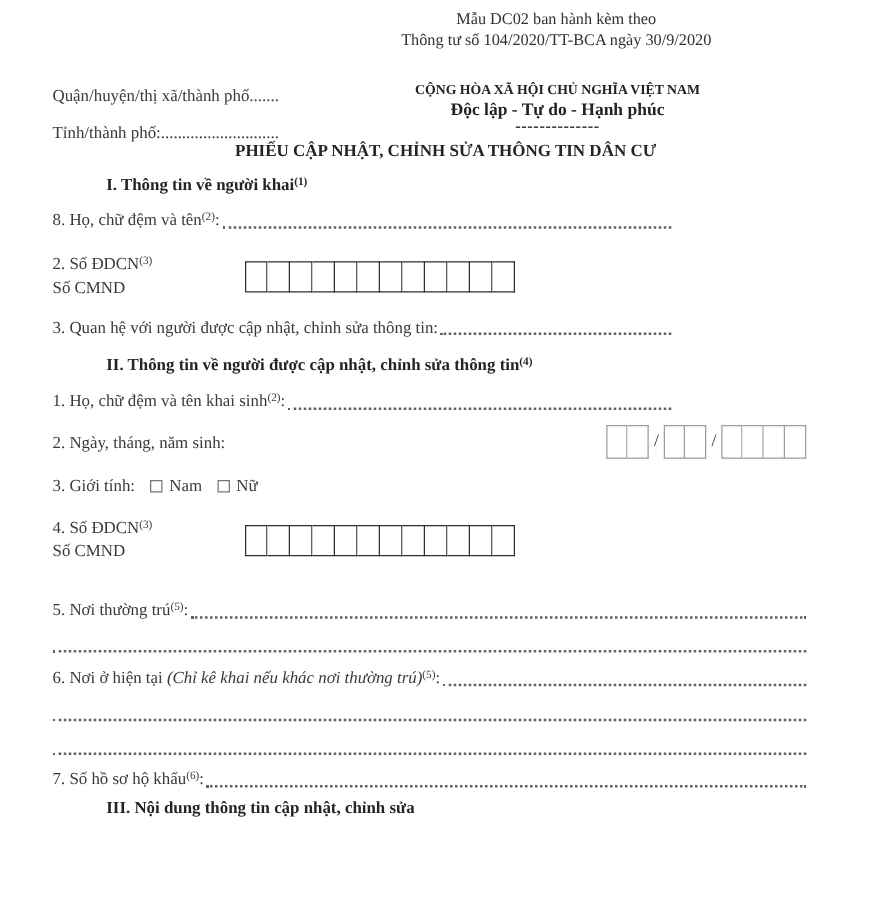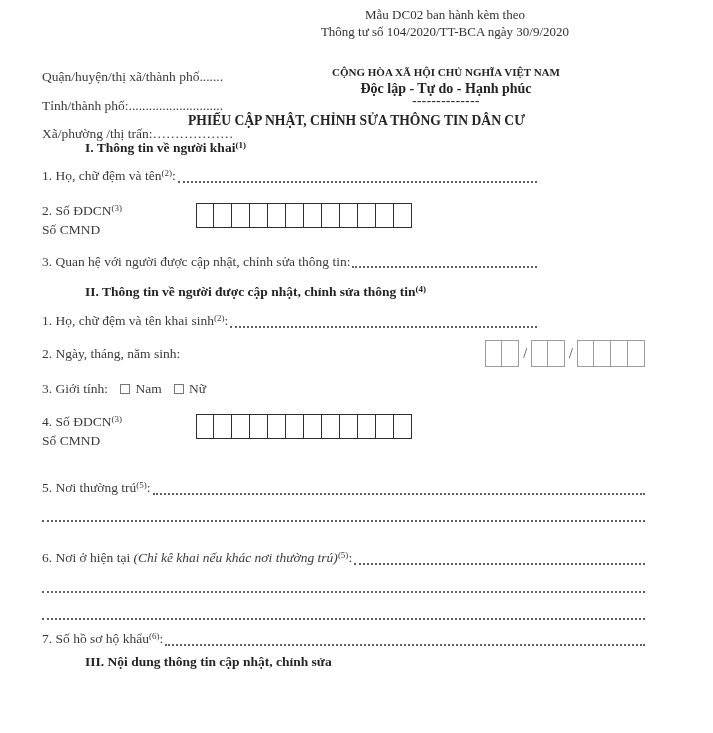--- a/index.html
+++ b/index.html
@@ -20,21 +20,21 @@
   .form-title { text-align:center; font-weight:bold; font-size:13.6px; color:#242424; }
   .content { margin:0 68px 0 42px; }
   .heading { font-weight:bold; color:#242424;margin-left:43px; }
   .sup { font-size:9px; position:relative; top:-4.5px; }
   .line { display:flex; align-items:flex-end; line-height:18px; }
   .line.short { width:495px; }
   .leader { flex:1; border-bottom:2px dotted #5f5f5f; margin:0 0 3px 2px; min-height:1px; }
   .dotline { display:flex; height:18px; }
   .dotline .leader { margin-left:0; }
   
-  .idrow { display:flex; align-items:flex-start; }
+  .idrow { display:flex; align-items:center; }
   .idlabel { width:154px; line-height:18px; }
   .boxgrid { display:flex; height:25px; margin-top:1px; }
   .boxgrid .cell { box-sizing:border-box; width:18px; height:25px; background:#fff;
     border-top:1.6px solid #2e2e2e; border-bottom:1.6px solid #2e2e2e; border-right:1.6px solid #2e2e2e; }
   .boxgrid .cell:first-child { border-left:1.6px solid #2e2e2e; }
   
   .daterow { display:flex; align-items:center; }
   .datelabel { width:183px; }
   .dategrid { display:flex; align-items:center; }
   .dgroup { display:flex; height:27px; }
@@ -49,59 +49,58 @@
   .mt-sec1   { margin-top:11px; }
   .mt-line1  { margin-top:11px; }
   .mt-idrow  { margin-top:16px; }
   .mt-line3  { margin-top:14px; }
   .mt-sec2   { margin-top:13px; }
   .mt-line21 { margin-top:12px; }
   .mt-date   { margin-top:9px;justify-content:space-between;  }
   .mt-gender { margin-top:14px; }
   .mt-line5  { margin-top:29px; }
   .mt-cont1  { margin-top:9px;  }
-  .mt-line6  { margin-top:24px;  }
+  .mt-line6  { margin-top:8px;  }
   .mt-cont2  { margin-top:10px; }
   .mt-cont3  { margin-top:9px;  }
   .mt-line7  { margin-top:7px;  }
   .mt-sec3   { margin-top:5px;  }
 </style>
 </head>
 <body>
 
 <div class="page">
 
   <div class="issuance-note">
     <div>Mẫu DC02 ban hành kèm theo</div>
     <div>Thông tư số 104/2020/TT-BCA ngày 30/9/2020</div>
   </div>
 
   <div class="admin-block">
     <div>Quận/huyện/thị xã/thành phố.......</div>
     <div>Tỉnh/thành phố:............................</div>
-    <div>Xã/phường /thị trấn:………………</div>
   </div>
 
   <div class="national-header">
     <div class="nh1">CỘNG HÒA XÃ HỘI CHỦ NGHĨA VIỆT NAM</div>
     <div class="nh2">Độc lập - Tự do - Hạnh phúc</div>
     <div class="nhsep">--------------</div>
   </div>
 
   <div class="main">
     <div class="form-title">PHIẾU CẬP NHẬT, CHỈNH SỬA THÔNG TIN DÂN CƯ</div>
 
     <div class="content">
 
       <div class="heading mt-sec1">
         <span>I. Thông tin về người khai</span><span class="sup">(1)</span>
       </div>
 
       <div class="line short mt-line1">
-        <span><span>1. Họ, chữ đệm và tên</span><span class="sup">(2)</span><span>:</span></span>
+        <span><span>8. Họ, chữ đệm và tên</span><span class="sup">(2)</span><span>:</span></span>
         <span class="leader"></span>
       </div>
 
       <div class="idrow mt-idrow">
         <div class="idlabel">
           <div><span>2. Số ĐDCN</span><span class="sup">(3)</span></div>
           <div>Số CMND</div>
         </div>
         <div class="boxgrid">
             <div class="cell"></div>

